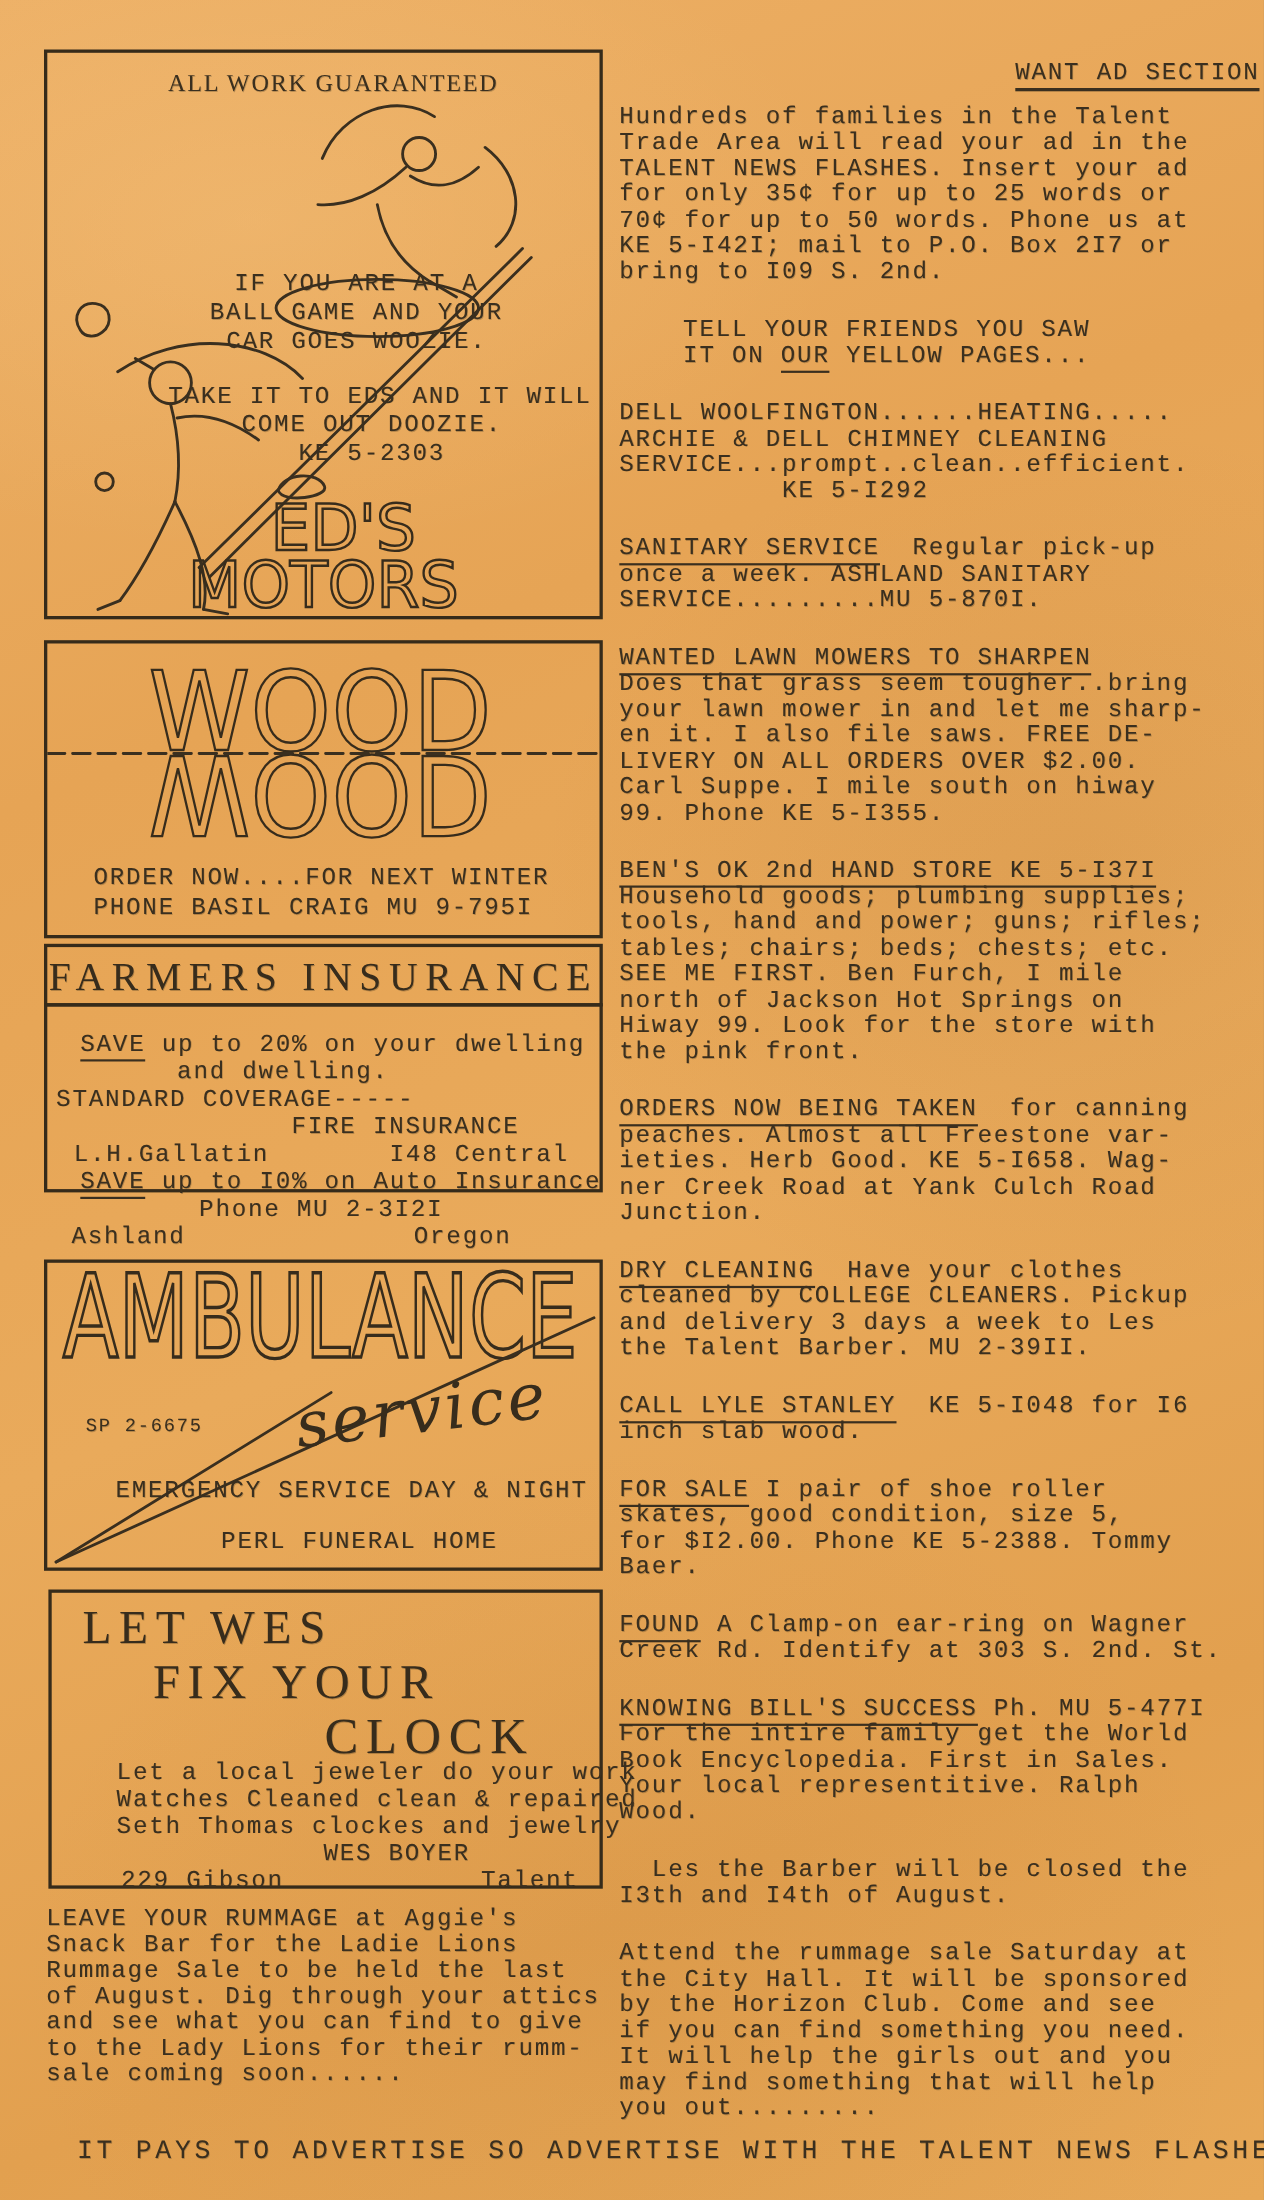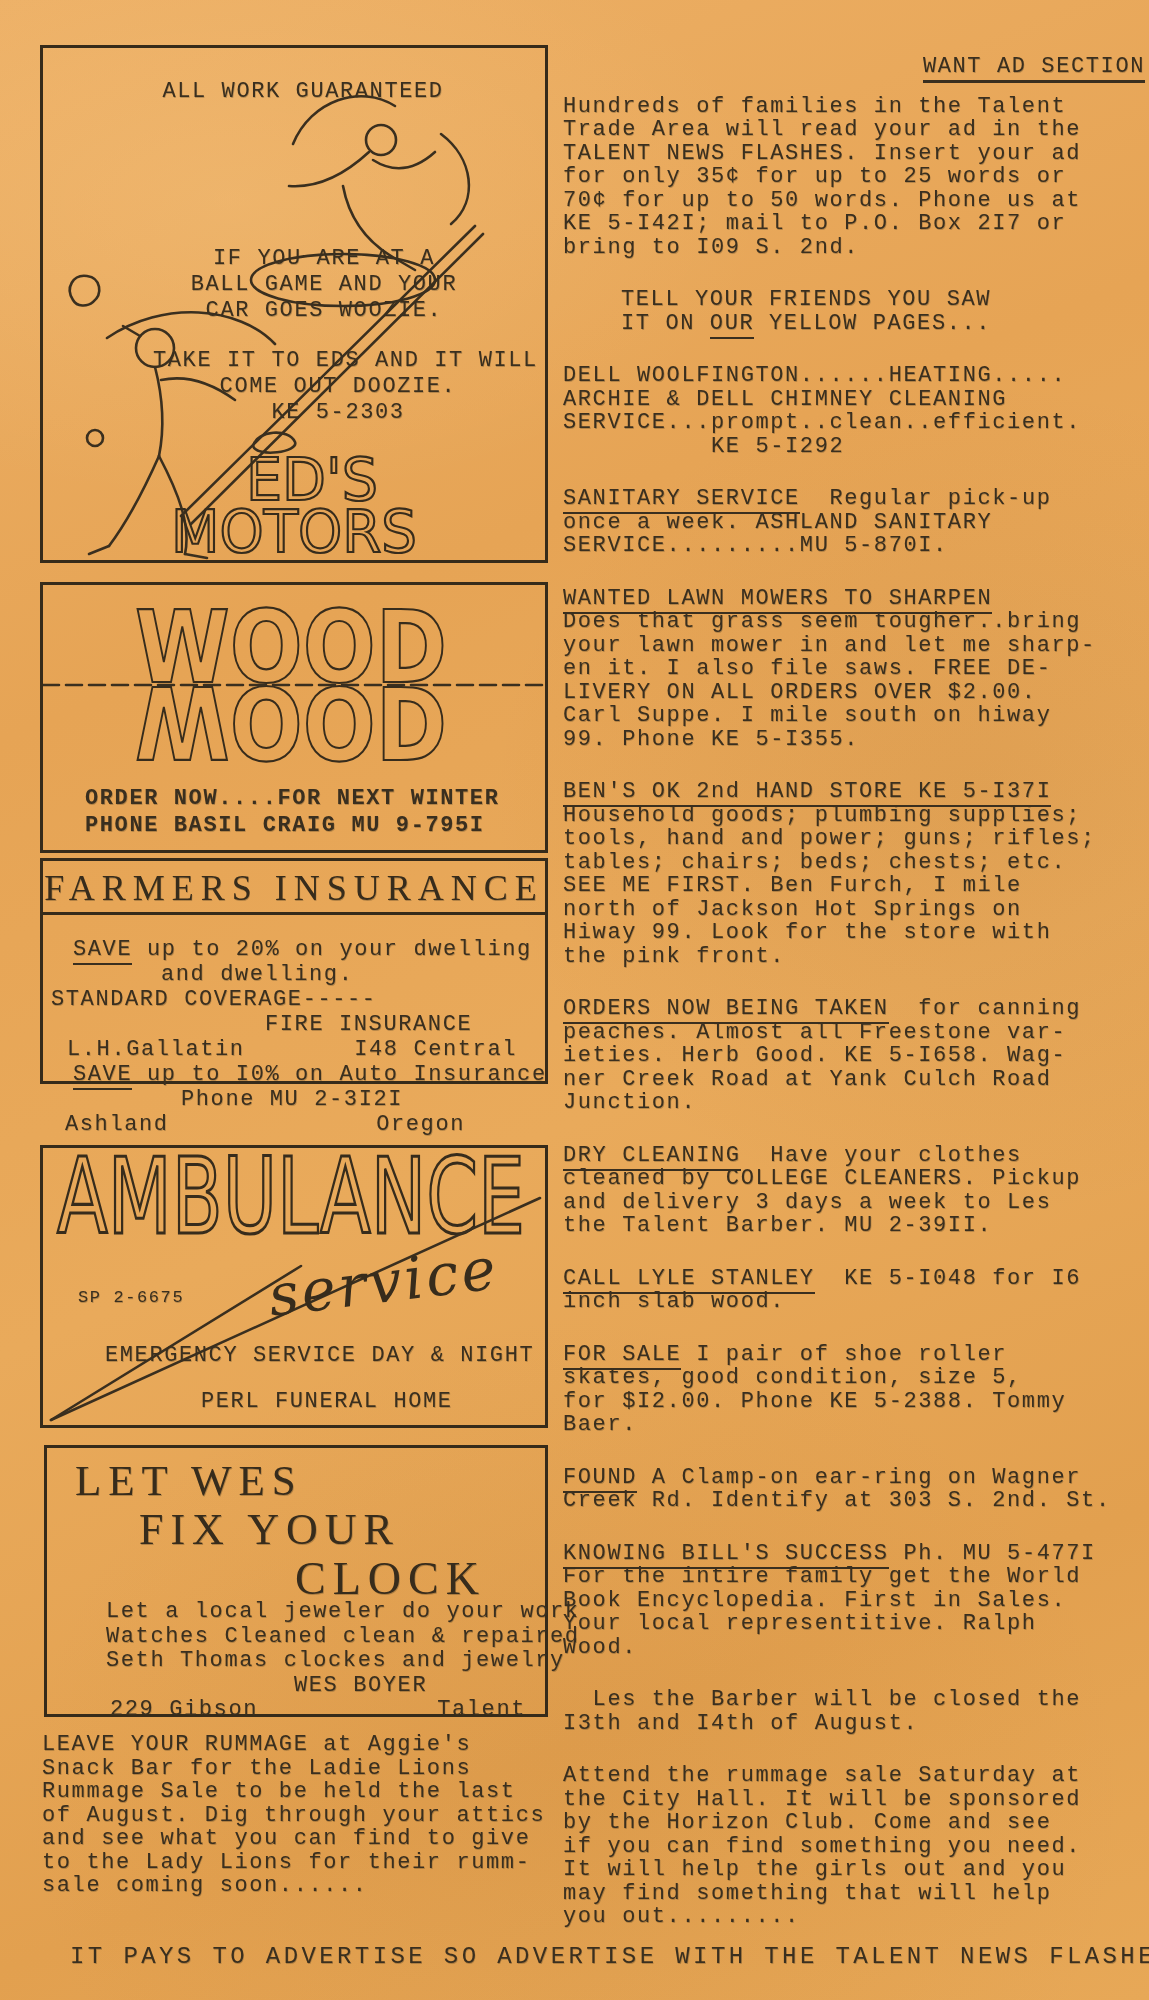--- a/index.html
+++ b/index.html
@@ -22,26 +22,26 @@
   .tline{white-space:pre;}
   .u{border-bottom:2.5px solid #3a2f1f;padding-bottom:1px;}
   .center{text-align:center;}
   .box{position:absolute;border:3px solid #362b1a;box-sizing:border-box;}
   .spread{display:flex;justify-content:space-between;}
   .stroketext{fill:none;stroke:#372c1c;stroke-width:2.2px;font-family:"DejaVu Sans",sans-serif;}
   svg path, svg circle, svg ellipse, svg line{fill:none;stroke:#3a2f1f;stroke-width:2.6px;stroke-linecap:round;}
 
   
   #box-eds{left:40px;top:45px;width:508px;height:518px;}
-  #eds-guarantee{position:absolute;left:60px;top:32px;width:400px;}
+  #eds-guarantee{position:absolute;left:60px;top:16px;width:400px;font-family:Liberation Serif, serif;}
   #eds-art{position:absolute;left:0;top:0;width:502px;height:512px;}
   #eds-pitch1{position:absolute;left:96px;top:198px;width:370px;line-height:26px;}
   #eds-pitch2{position:absolute;left:110px;top:300px;width:370px;line-height:26px;}
 
-  #box-wood{left:40px;top:582px;width:508px;height:271px;font-weight:bold;}
+  #box-wood{left:40px;top:582px;width:508px;height:271px;}
   #wood-art{position:absolute;left:0;top:5px;width:502px;height:200px;}
   #wood-lines{position:absolute;left:42px;top:200px;line-height:27px;}
 
   #box-farmers-head{left:40px;top:858px;width:508px;height:57px;}
   #farmers-title{position:absolute;left:0;top:6px;width:100%;text-align:center;
      font-family:"Liberation Serif","DejaVu Serif",serif;font-size:36px;letter-spacing:7px;
      color:#372c1c;text-shadow:.7px .7px 0 rgba(55,45,28,.3);}
   #box-farmers{left:40px;top:912px;width:508px;height:172px;}
   #farmers-body{position:absolute;left:0;top:22px;width:100%;line-height:25px;}
   .fpad1{padding-left:30px;} .fpad2{padding-left:118px;} .fpad3{padding-left:8px;}

